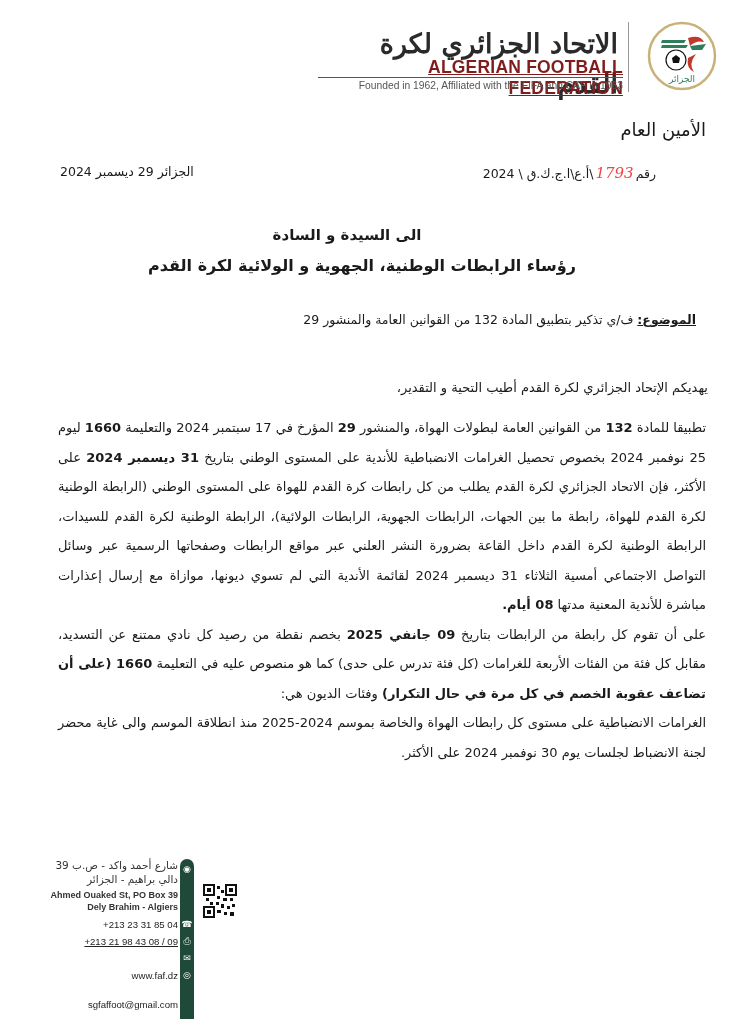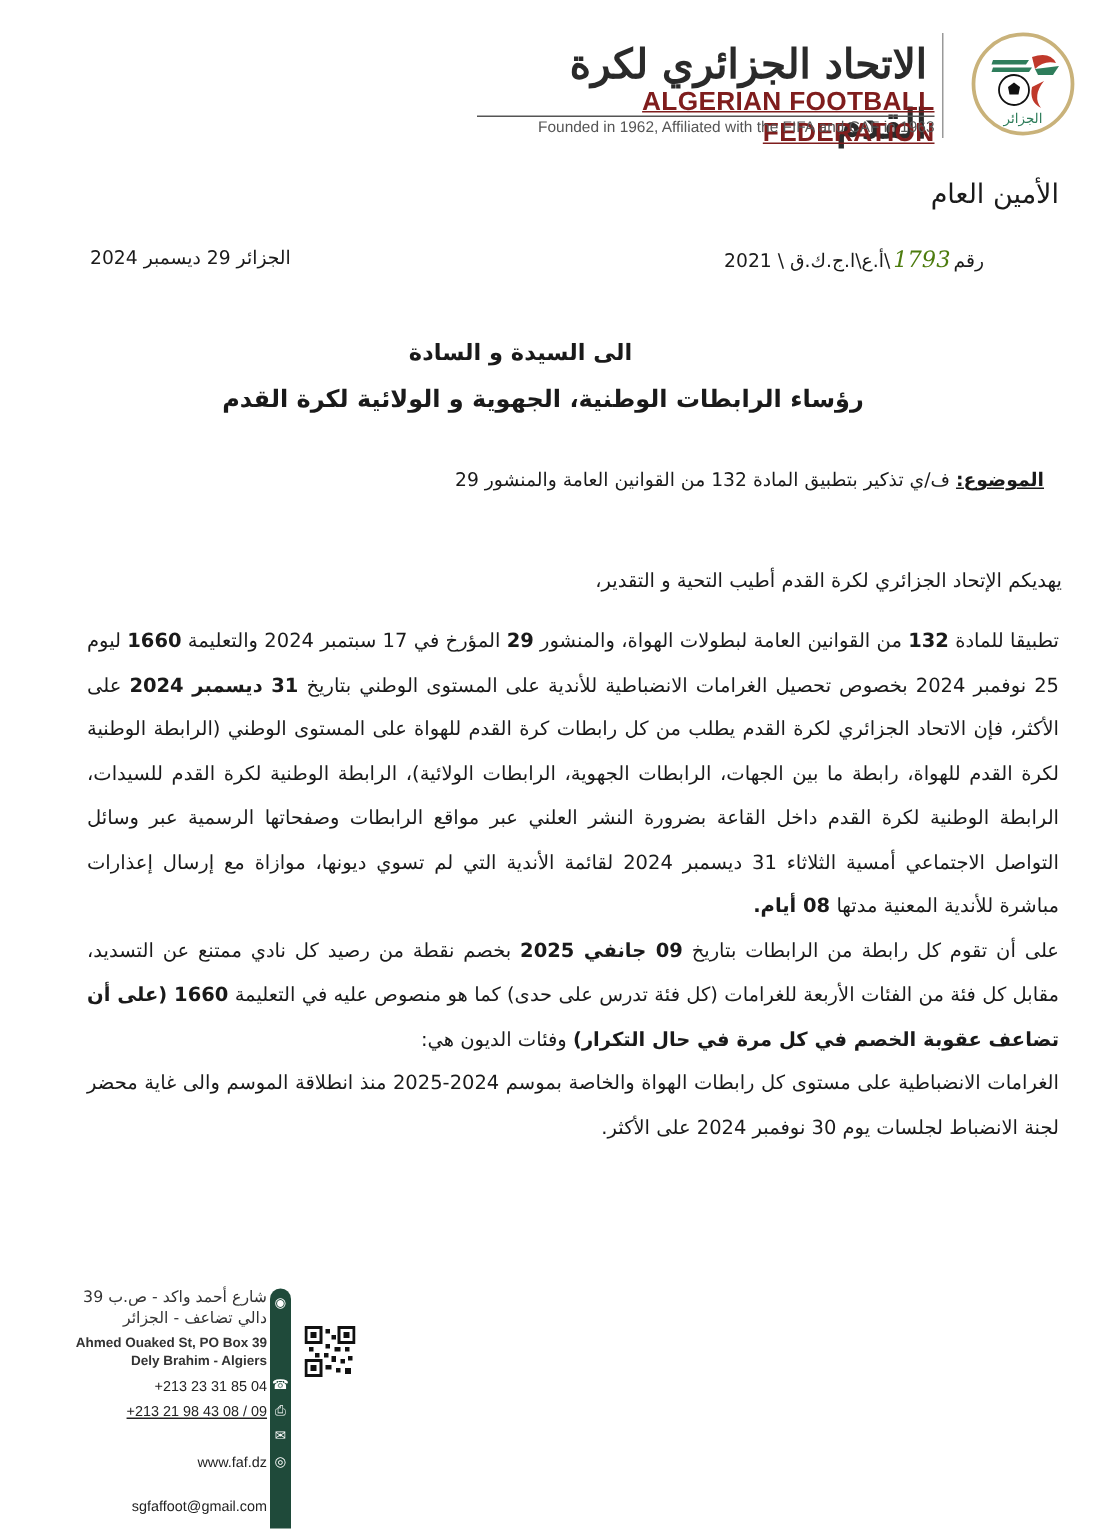--- a/index.html
+++ b/index.html
@@ -16,21 +16,21 @@
   #hdr-line { left:318px; top:77px; width:305px; height:1px; background:#555; }
   #hdr-sub { left:318px; top:80px; width:305px; text-align:right; font-family:"Liberation Sans", sans-serif;
     font-size:10.3px; color:#555; }
   #hdr-sep { left:628px; top:22px; width:1px; height:70px; background:#999; }
   #logo { left:646px; top:20px; width:72px; height:72px; }
 
   .rtl { direction:rtl; text-align:right; }
   #sg-title { right:40px; top:119px; font-size:18px; font-family:"DejaVu Sans", sans-serif; }
   #date { left:60px; top:140px; font-size:12.5px; width:170px; direction:rtl; text-align:left;margin-top:24px; }
   #ref { right:90px; top:164px; font-size:12.5px; display:flex; direction:rtl; align-items:center; gap:2px; }
-  #ref .num { font-family:"DejaVu Serif", serif; font-style:italic; color:#4d7c0f; font-size:15px; }
+  #ref .num { font-family:"DejaVu Serif", serif; font-style:italic; color:#ef4444; font-size:15px; }
 
   #to1 { left:0; width:654px; text-align:center; top:226px; font-size:15px; font-weight:bold; direction:rtl; padding-left:40px; box-sizing:border-box;}
   #to2 { left:0; width:684px; text-align:center; top:256px; font-size:16px; font-weight:bold; direction:rtl; padding-left:40px; box-sizing:border-box;}
   #subject { right:50px; top:312px; font-size:12.5px; direction:rtl; }
   #subject .lbl { font-weight:bold; text-decoration:underline; }
 
   #greeting { right:38px; top:380px; font-size:13px; font-weight:normal; direction:rtl; }
   #body { left:58px; right:40px; top:413px; font-size:13px; line-height:29.5px; direction:rtl; text-align:justify; }
   #body p { margin:0; }
   #body b { font-weight:bold; }
@@ -64,41 +64,41 @@
     <path d="M50 34 Q42 44 48 52 Q40 48 42 38 Z" fill="#c0392b"></path>
     <text x="36" y="62" font-size="9" text-anchor="middle" fill="#2e7d5b" font-family="DejaVu Sans, sans-serif">الجزائر</text>
   </svg>
 </div>
 
 <div class="abs rtl" id="sg-title">الأمين العام</div>
 <div class="abs" id="date">الجزائر 29 ديسمبر 2024</div>
 <div class="abs" id="ref">
   <span>رقم</span>
   <span class="num">1793</span>
-  <span>\أ.ع\ا.ج.ك.ق \ 2021</span>
+  <span>\أ.ع\ا.ج.ك.ق \ 2024</span>
 </div>
 
 <div class="abs" id="to1">الى السيدة و السادة</div>
 <div class="abs" id="to2">رؤساء الرابطات الوطنية، الجهوية و الولائية لكرة القدم</div>
 
 <div class="abs" id="subject">
   <span class="lbl">الموضوع:</span><span> ف/ي تذكير بتطبيق المادة 132 من القوانين العامة والمنشور 29</span>
 </div>
 
 <div class="abs" id="greeting">يهديكم الإتحاد الجزائري لكرة القدم أطيب التحية و التقدير،</div>
 
 <div class="abs" id="body">
   <p id="p1"><span>تطبيقا للمادة </span><b>132</b><span> من القوانين العامة لبطولات الهواة، والمنشور </span><b>29</b><span> المؤرخ في 17 سبتمبر 2024 والتعليمة </span><b>1660</b><span> ليوم 25 نوفمبر 2024 بخصوص تحصيل الغرامات الانضباطية للأندية على المستوى الوطني بتاريخ </span><b>31 ديسمبر 2024</b><span> على الأكثر، فإن الاتحاد الجزائري لكرة القدم يطلب من كل رابطات كرة القدم للهواة على المستوى الوطني (الرابطة الوطنية لكرة القدم للهواة، رابطة ما بين الجهات، الرابطات الجهوية، الرابطات الولائية)، الرابطة الوطنية لكرة القدم للسيدات، الرابطة الوطنية لكرة القدم داخل القاعة بضرورة النشر العلني عبر مواقع الرابطات وصفحاتها الرسمية عبر وسائل التواصل الاجتماعي أمسية الثلاثاء 31 ديسمبر 2024 لقائمة الأندية التي لم تسوي ديونها، موازاة مع إرسال إعذارات مباشرة للأندية المعنية مدتها </span><b>08 أيام.</b></p>
   <p id="p2"><span>على أن تقوم كل رابطة من الرابطات بتاريخ </span><b>09 جانفي 2025</b><span> بخصم نقطة من رصيد كل نادي ممتنع عن التسديد، مقابل كل فئة من الفئات الأربعة للغرامات (كل فئة تدرس على حدى) كما هو منصوص عليه في التعليمة </span><b>1660 (على أن تضاعف عقوبة الخصم في كل مرة في حال التكرار)</b><span> وفئات الديون هي:</span></p>
   <p>الغرامات الانضباطية على مستوى كل رابطات الهواة والخاصة بموسم 2024-2025 منذ انطلاقة الموسم والى غاية محضر لجنة الانضباط لجلسات يوم 30 نوفمبر 2024 على الأكثر.</p>
 </div>
 
 <div class="abs" id="f-addr-ar">
   <div>شارع أحمد واكد - ص.ب 39</div>
-  <div>دالي تضاعف - الجزائر</div>
+  <div>دالي براهيم - الجزائر</div>
 </div>
 <div class="abs" id="f-addr-en">
   <div>Ahmed Ouaked St, PO Box 39</div>
   <div>Dely Brahim - Algiers</div>
 </div>
 <div class="f-line" style="top:919px;">+213 23 31 85 04</div>
 <div class="f-line" style="top:936px;text-decoration:underline;">+213  21 98 43 08 / 09</div>
 <div class="f-line" style="top:999px;">sgfaffoot@gmail.com</div>
 <div class="f-line" style="top:970px;">www.faf.dz</div>
 

